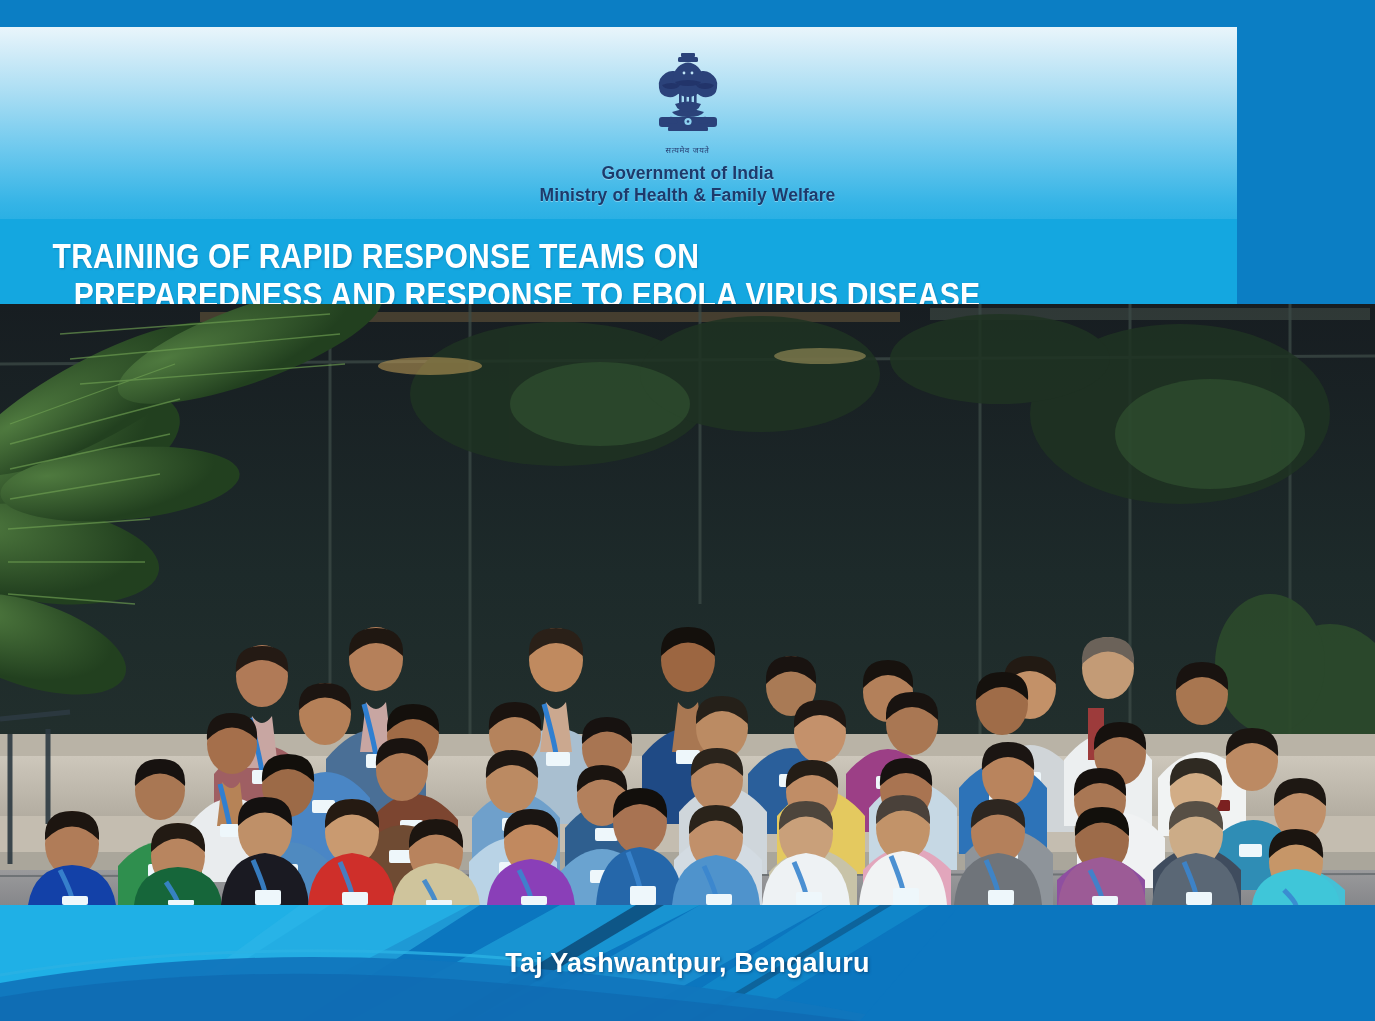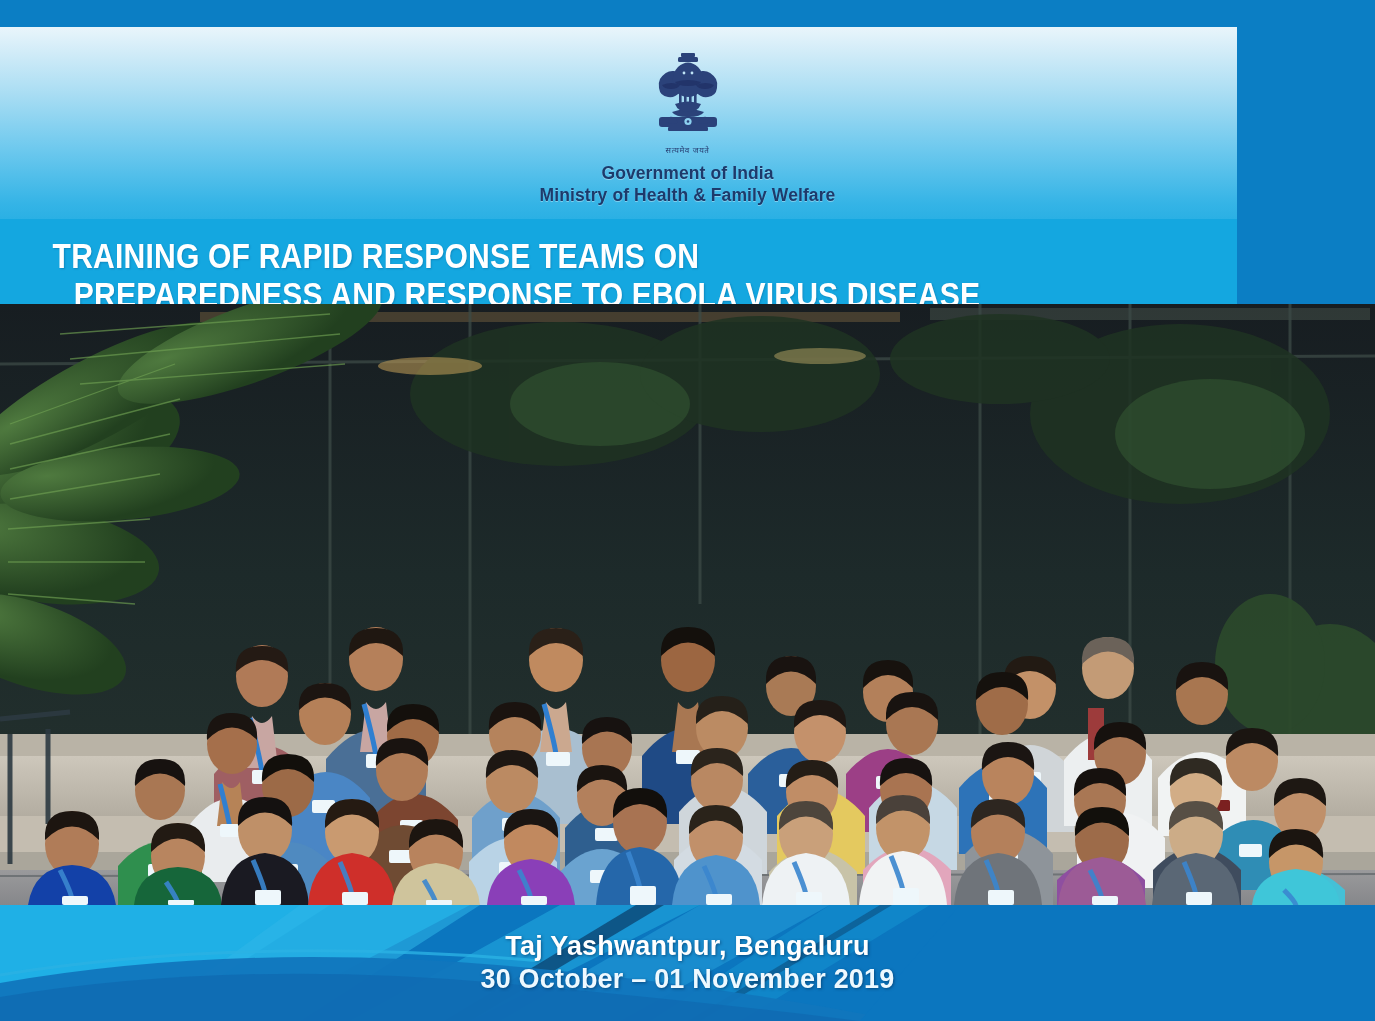--- a/index.html
+++ b/index.html
@@ -604,17 +604,16 @@
 
       <path d="M0 78 Q240 36 520 62 Q720 80 900 116 L0 116 Z" fill="#1176bd" opacity=".95"></path>
       <path d="M0 92 Q230 54 500 78 Q700 96 860 116 L0 116 Z" fill="#0f6cb2" opacity=".9"></path>
       <path d="M0 70 Q250 30 540 56" stroke="#2ab2e4" stroke-width="3" fill="none" opacity=".8"></path>
 
       <path d="M960 0 H1375 V116 H860 Z" fill="#0b76bf"></path>
     </svg>
 
     <div class="footer-text">
       <div class="venue">Taj Yashwantpur, Bengaluru</div>
-      <div class="dates">30 October – 01 November 2019</div>
     </div>
   </div>
 
 </div>
 
 </body></html>

